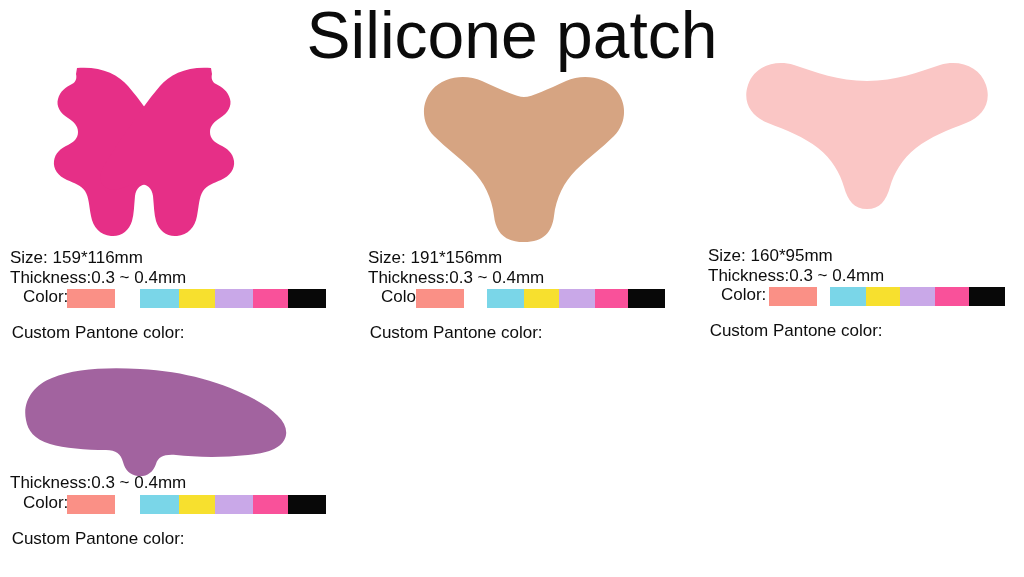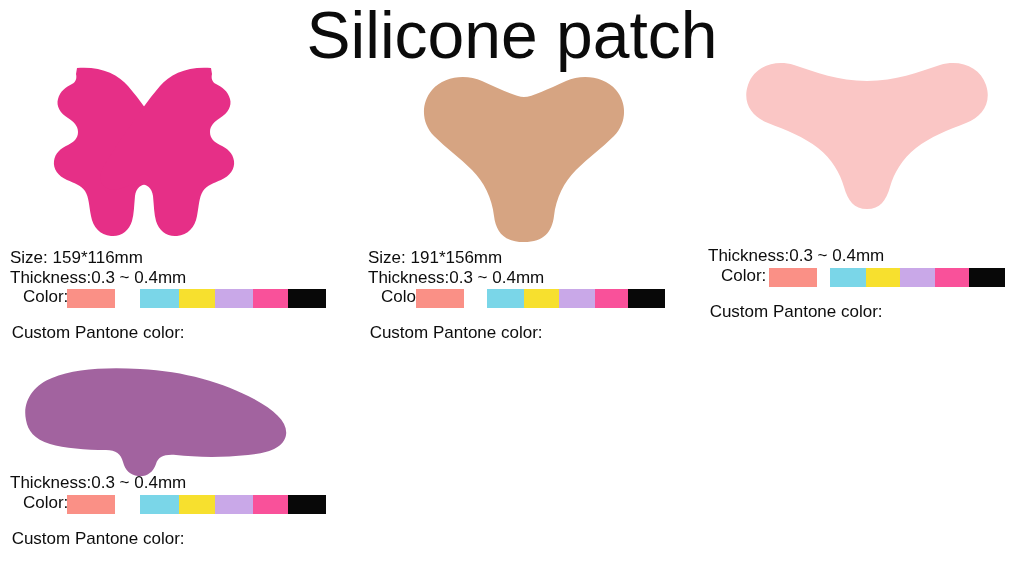--- a/index.html
+++ b/index.html
@@ -225,20 +225,21 @@
                  C 162,104 154,118 150,132
                  C 146,146 140,154 127,154
                  C 114,154 108,146 104,132
                  C 100,118 92,104 78,93
                  C 64,82 46,75 28,68
                  C 12,62 2,48 8,30 Z" fill="#fac6c5"></path>
       </svg>
     </div>
 
     <div class="specs" style="left:8px; top:196px;">
+      <div class="spec-line">Size: 160*95mm</div>
       <div class="spec-line">Thickness:0.3 ~ 0.4mm</div>
       <div class="color-row">
         <span class="color-label">Color:</span>
         <span class="swatch-solo" style="left:61px; background:#fa9086;"></span>
         <span class="swatch-strip" style="left:122px;">
           <span style="width:36px; background:#7ad6e8;"></span>
           <span style="width:34px; background:#f7e02e;"></span>
           <span style="width:35px; background:#c9a8e8;"></span>
           <span style="width:34px; background:#f9519a;"></span>
           <span style="width:36px; background:#080808;"></span>

